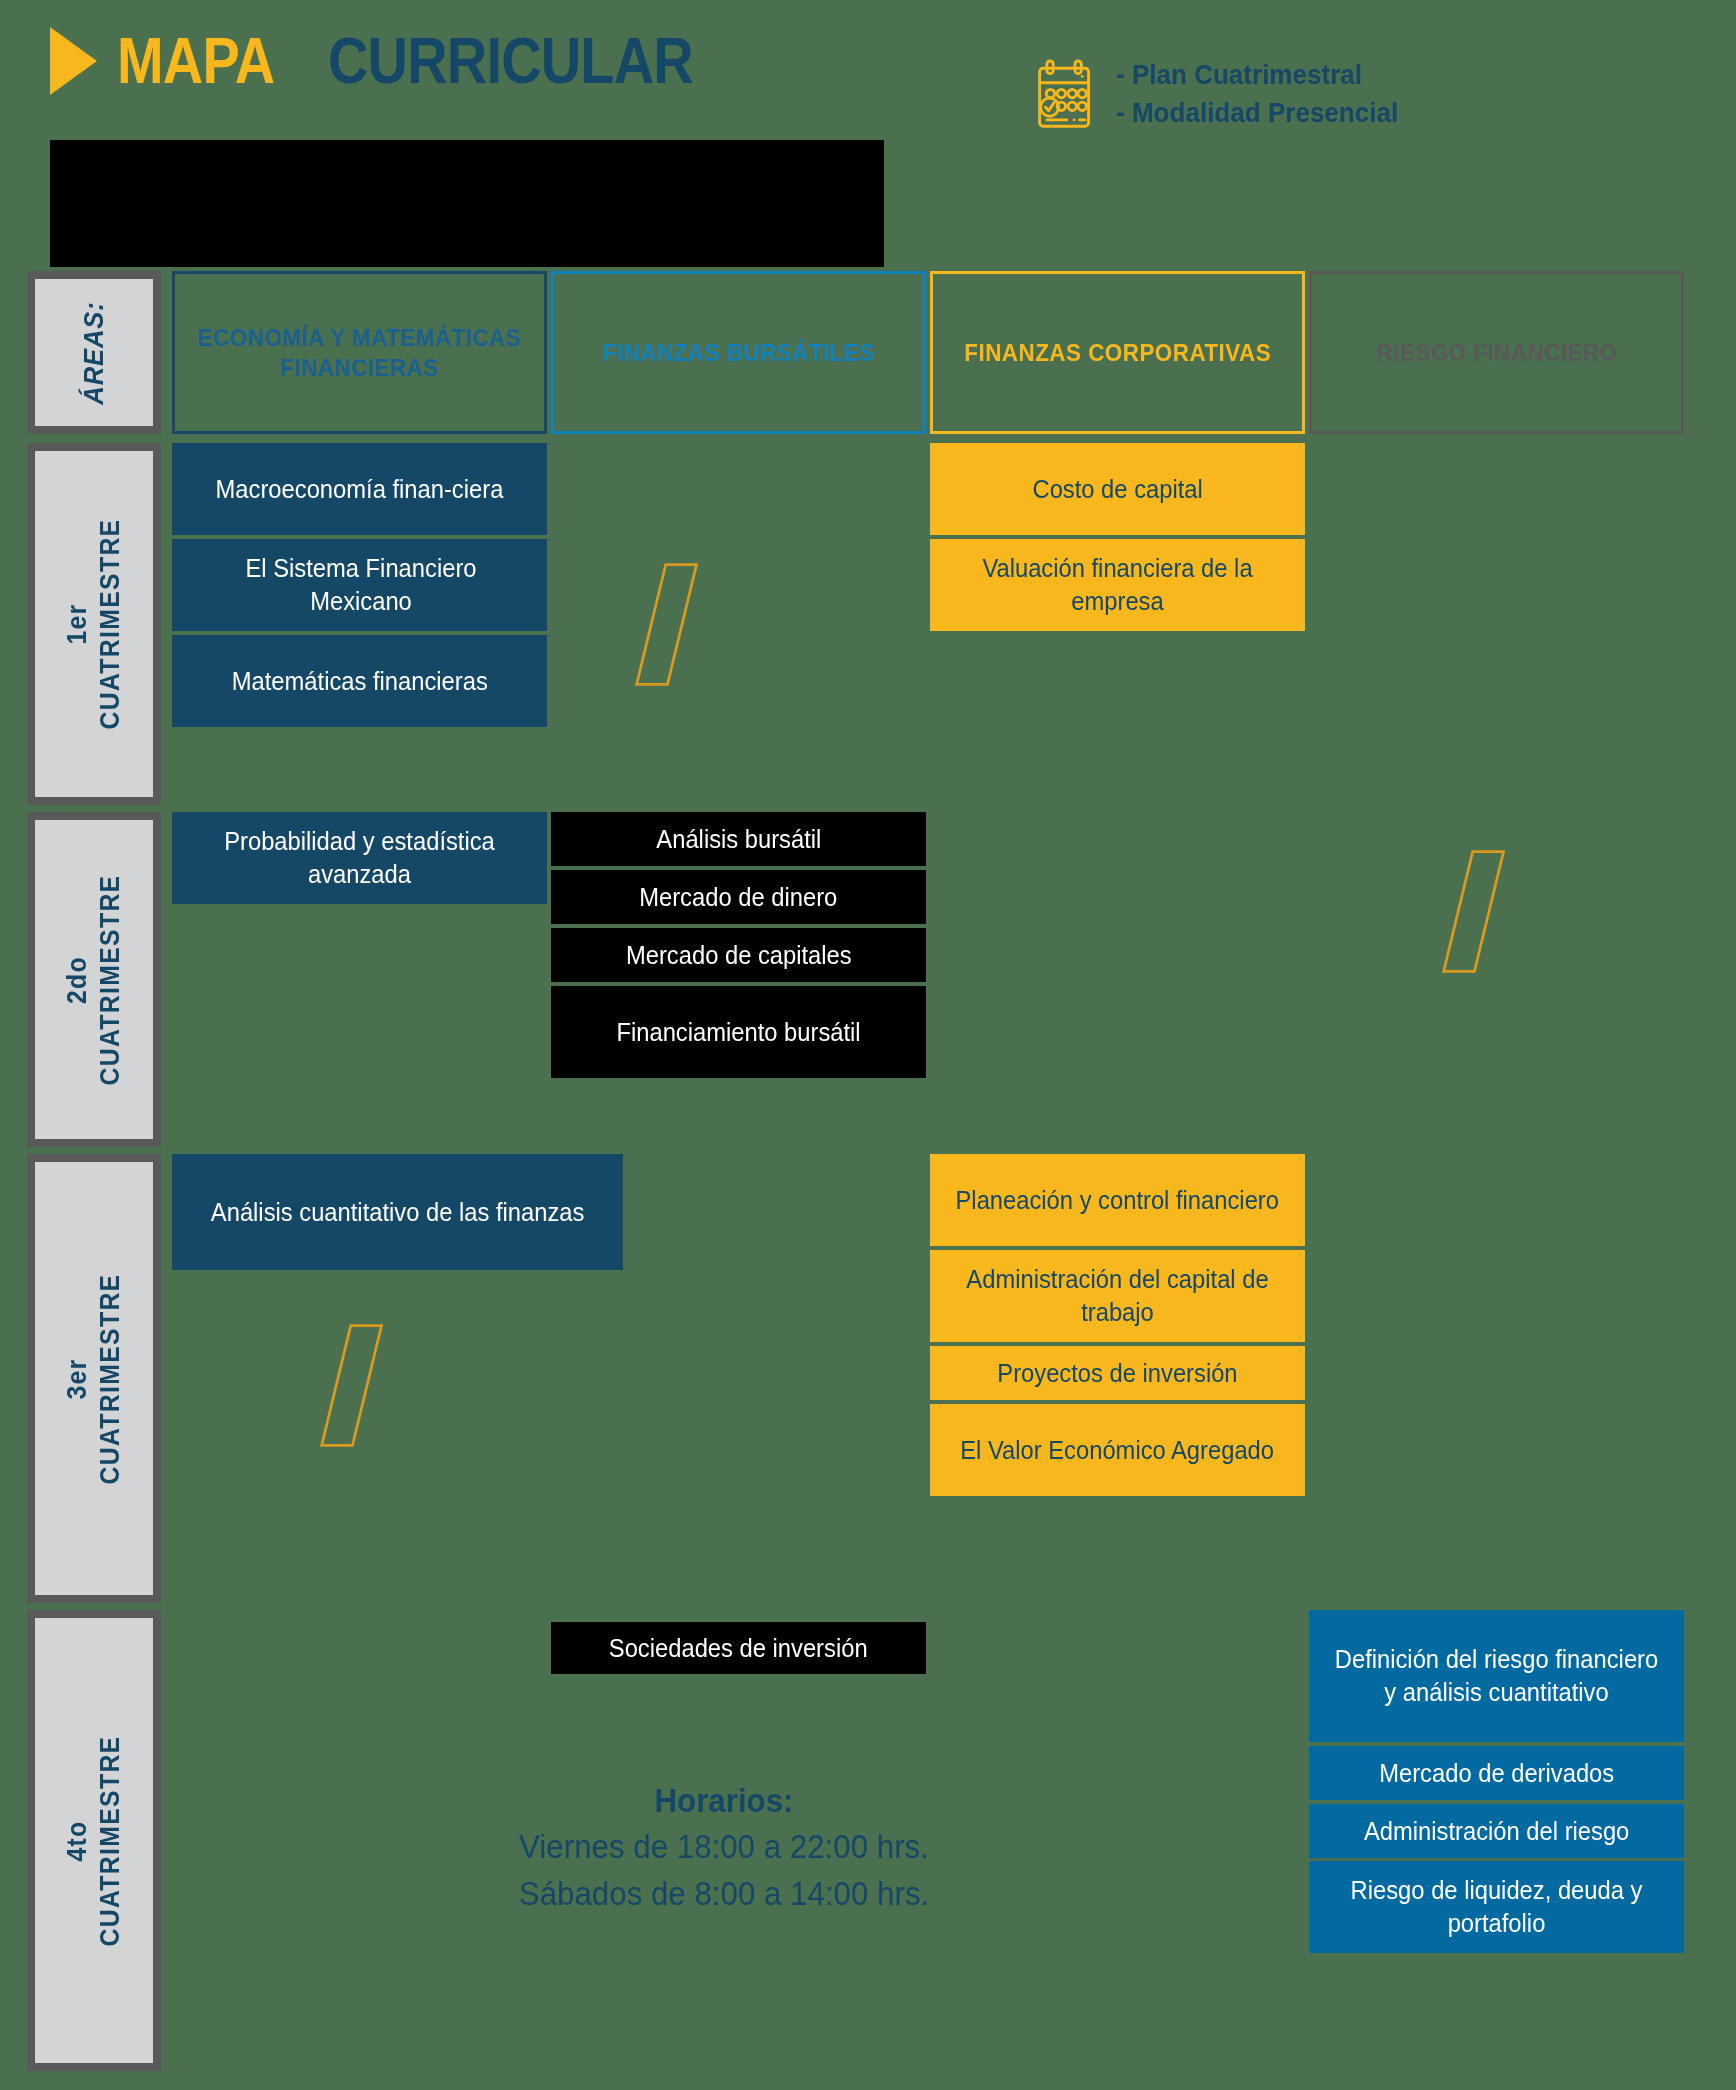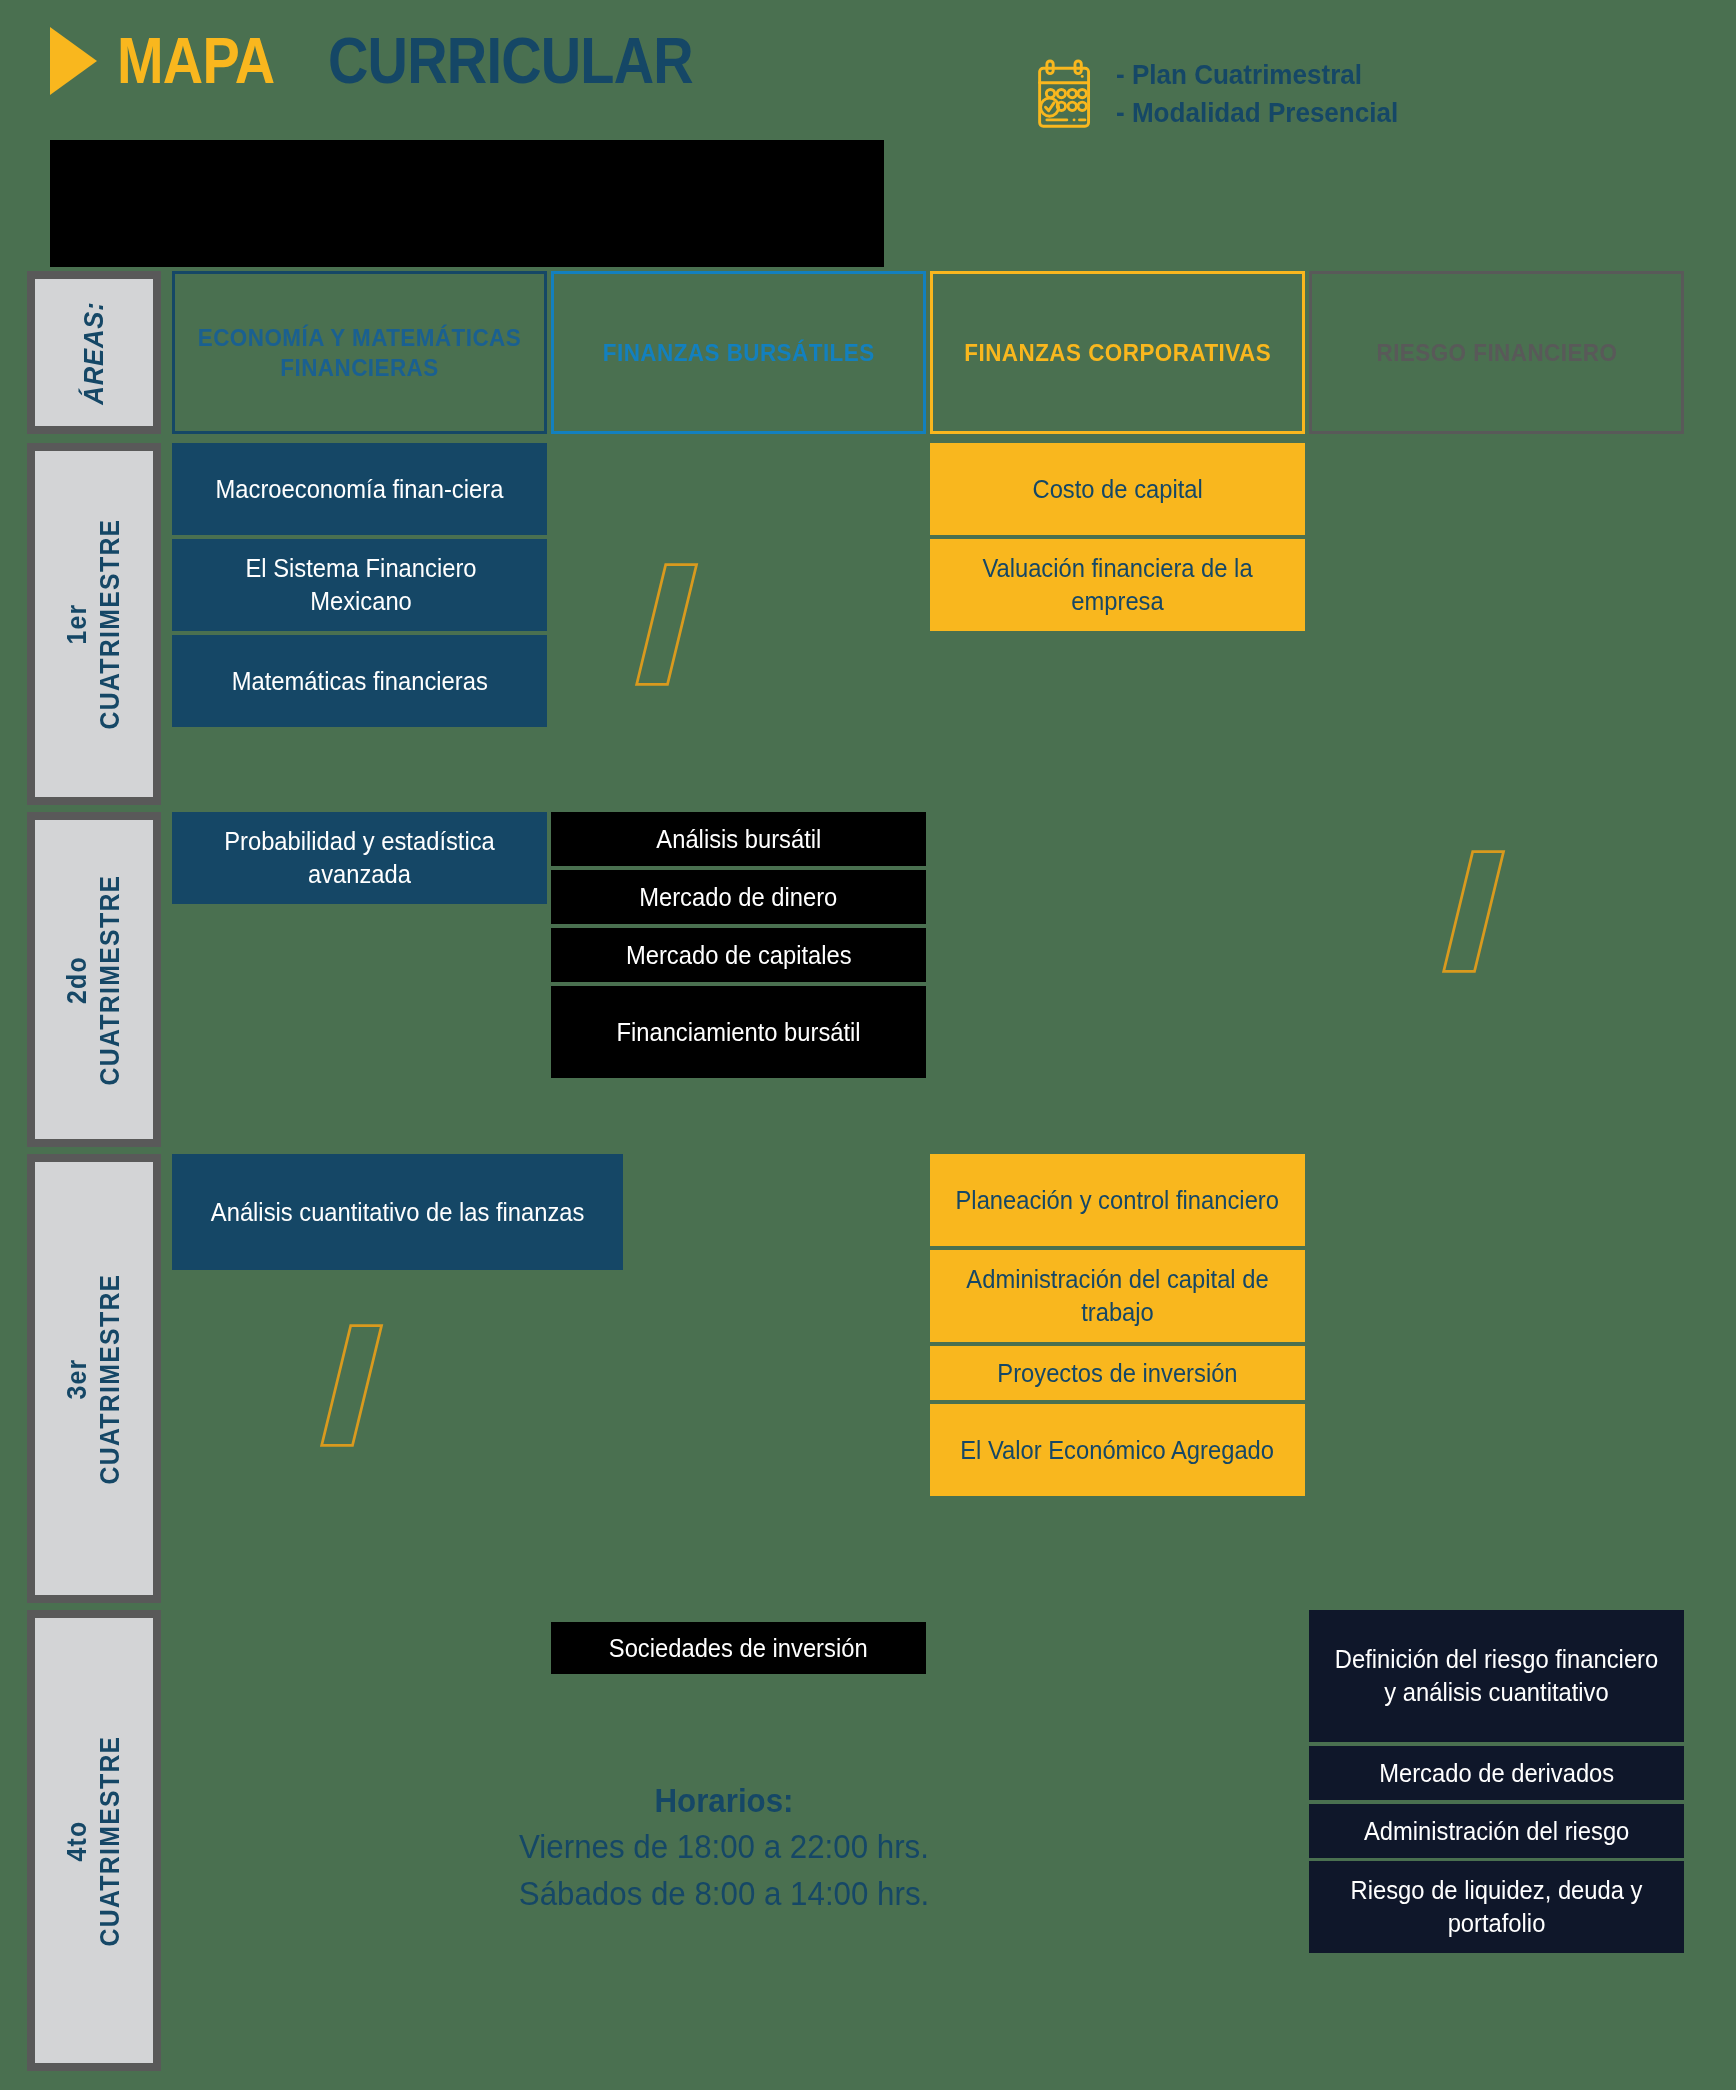--- a/index.html
+++ b/index.html
@@ -88,21 +88,21 @@
     display:flex;align-items:center;justify-content:center;text-align:center;
     padding:3.6px 11px;
   }
   .cell span{font-size:25px;line-height:33px;transform:scaleX(0.95);}
   .c-navy{background:#154766;}
   .c-navy span{color:#ffffff;}
   .c-blue{background:#000000;}
   .c-blue span{color:#ffffff;}
   .c-yellow{background:#F9B71E;}
   .c-yellow span{color:#154766;}
-  .c-gray{background:#0f172a;}
+  .c-gray{background:#0369a1;}
   .c-gray span{color:#ffffff;}
 
   
   .para{position:absolute;}
   .para svg{display:block;}
 
   
   #schedule{
     position:absolute;left:380px;top:1778px;width:688px;
     text-align:center;color:#154766;

